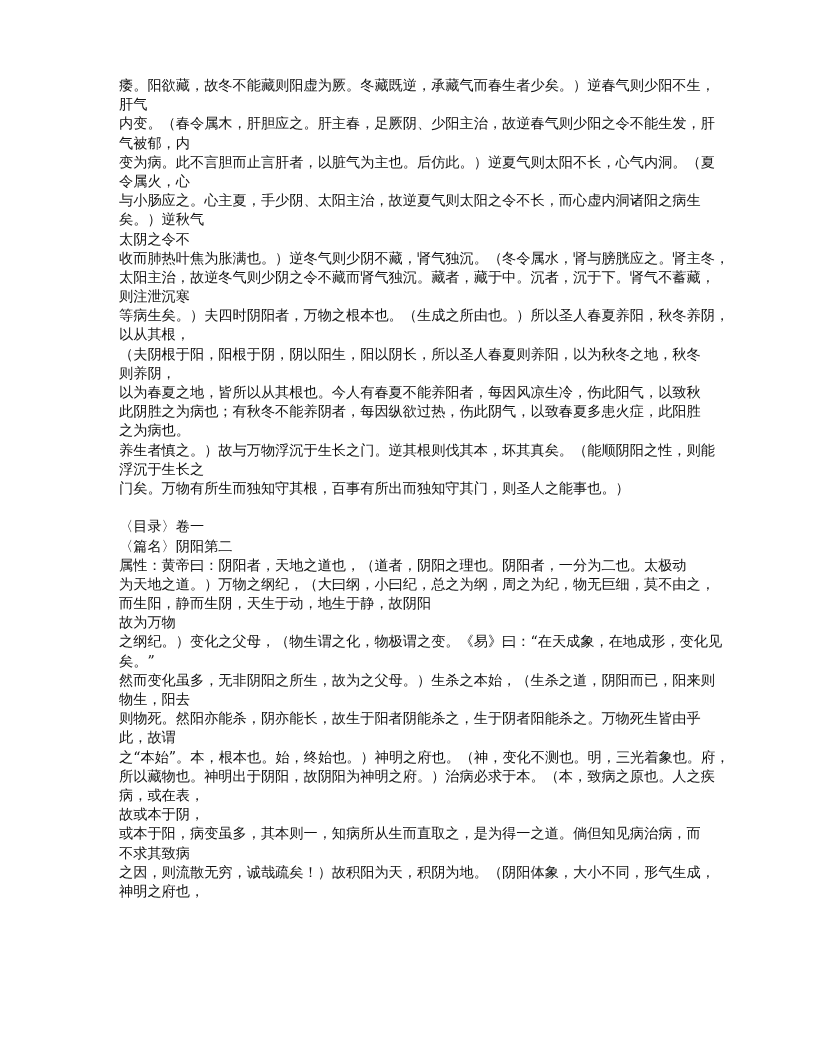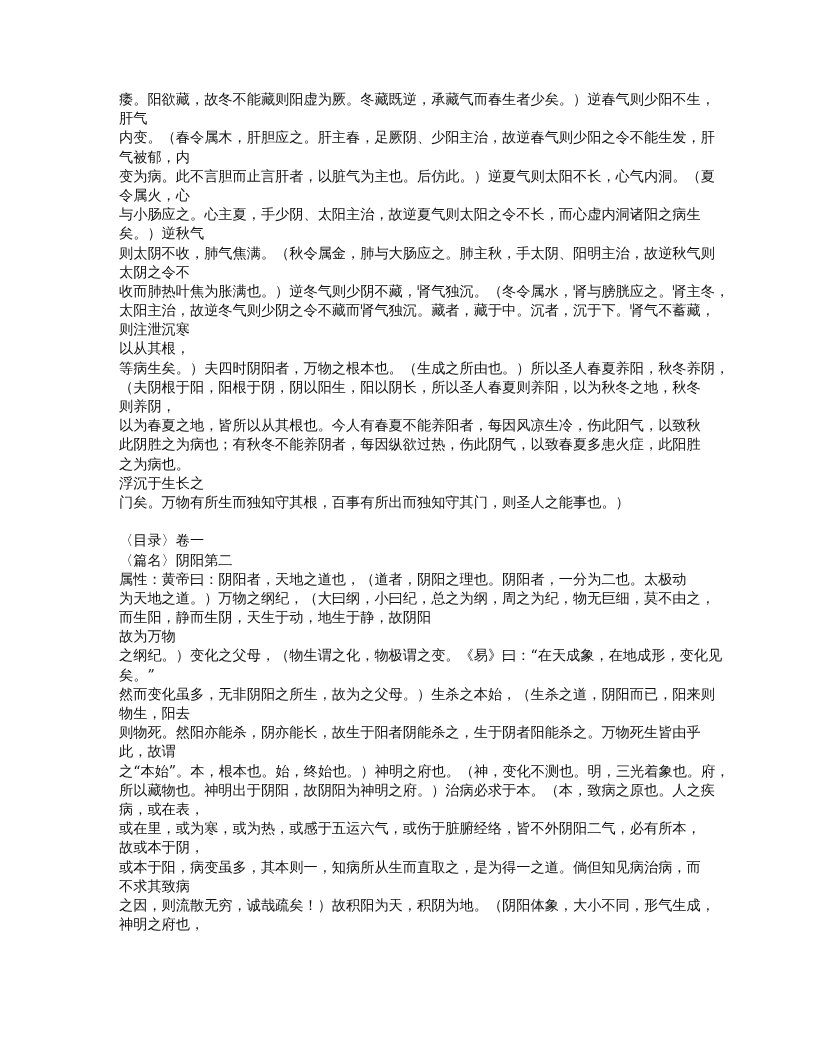--- a/index.html
+++ b/index.html
@@ -9,21 +9,21 @@
     }
     body {
       width: 816px;
       height: 1056px;
       position: relative;
       overflow: hidden;
     }
     .page {
       position: absolute;
       left: 119px;
-      top: 90px;
+      top: 76px;
       width: 584px;
       font-family: "DejaVu Serif", "Liberation Serif", serif;
       font-size: 14.2px;
       line-height: 19.2px;
       color: #111111;
     }
     .line {
       display: block;
       white-space: nowrap;
       height: 19.2px;
@@ -38,32 +38,32 @@
 <div class="page">
   <div>
     <span class="line">痿。阳欲藏，故冬不能藏则阳虚为厥。冬藏既逆，承藏气而春生者少矣。）逆春气则少阳不生，</span>
     <span class="line">肝气</span>
     <span class="line">内变。（春令属木，肝胆应之。肝主春，足厥阴、少阳主治，故逆春气则少阳之令不能生发，肝</span>
     <span class="line">气被郁，内</span>
     <span class="line">变为病。此不言胆而止言肝者，以脏气为主也。后仿此。）逆夏气则太阳不长，心气内洞。（夏</span>
     <span class="line">令属火，心</span>
     <span class="line">与小肠应之。心主夏，手少阴、太阳主治，故逆夏气则太阳之令不长，而心虚内洞诸阳之病生</span>
     <span class="line">矣。）逆秋气</span>
-    <span class="line">则太阴不收，肺气焦满。（秋令属金，肺与大肠应之。肺主秋，手太阴、阳明主治，故逆秋气则</span>
     <span class="line">太阴之令不</span>
     <span class="line">收而肺热叶焦为胀满也。）逆冬气则少阴不藏，肾气独沉。（冬令属水，肾与膀胱应之。肾主冬，</span>
     <span class="line">太阳主治，故逆冬气则少阴之令不藏而肾气独沉。藏者，藏于中。沉者，沉于下。肾气不蓄藏，</span>
     <span class="line">则注泄沉寒</span>
+    <span class="line">等病生矣。）夫四时阴阳者，万物之根本也。（生成之所由也。）所以圣人春夏养阳，秋冬养阴，</span>
     <span class="line">以从其根，</span>
-    <span class="line">等病生矣。）夫四时阴阳者，万物之根本也。（生成之所由也。）所以圣人春夏养阳，秋冬养阴，</span>
     <span class="line">（夫阴根于阳，阳根于阴，阴以阳生，阳以阴长，所以圣人春夏则养阳，以为秋冬之地，秋冬</span>
     <span class="line">则养阴，</span>
     <span class="line">以为春夏之地，皆所以从其根也。今人有春夏不能养阳者，每因风凉生冷，伤此阳气，以致秋</span>
     <span class="line">此阴胜之为病也；有秋冬不能养阴者，每因纵欲过热，伤此阴气，以致春夏多患火症，此阳胜</span>
     <span class="line">之为病也。</span>
+    <span class="line">养生者慎之。）故与万物浮沉于生长之门。逆其根则伐其本，坏其真矣。（能顺阴阳之性，则能</span>
     <span class="line">浮沉于生长之</span>
     <span class="line">门矣。万物有所生而独知守其根，百事有所出而独知守其门，则圣人之能事也。）</span>
   </div>
 
   <div class="blank"></div>
 
   <span class="line">〈目录〉卷一</span>
   <span class="line">〈篇名〉阴阳第二</span>
 
   <div>
@@ -73,20 +73,19 @@
     <span class="line">故为万物</span>
     <span class="line">之纲纪。）变化之父母，（物生谓之化，物极谓之变。《易》曰：“在天成象，在地成形，变化见</span>
     <span class="line">矣。”</span>
     <span class="line">然而变化虽多，无非阴阳之所生，故为之父母。）生杀之本始，（生杀之道，阴阳而已，阳来则</span>
     <span class="line">物生，阳去</span>
     <span class="line">则物死。然阳亦能杀，阴亦能长，故生于阳者阴能杀之，生于阴者阳能杀之。万物死生皆由乎</span>
     <span class="line">此，故谓</span>
     <span class="line">之“本始”。本，根本也。始，终始也。）神明之府也。（神，变化不测也。明，三光着象也。府，</span>
     <span class="line">所以藏物也。神明出于阴阳，故阴阳为神明之府。）治病必求于本。（本，致病之原也。人之疾</span>
     <span class="line">病，或在表，</span>
-    <span class="line">或在里，或为寒，或为热，或感于五运六气，或伤于脏腑经络，皆不外阴阳二气，必有所本，</span>
     <span class="line">故或本于阴，</span>
     <span class="line">或本于阳，病变虽多，其本则一，知病所从生而直取之，是为得一之道。倘但知见病治病，而</span>
     <span class="line">不求其致病</span>
     <span class="line">之因，则流散无穷，诚哉疏矣！）故积阳为天，积阴为地。（阴阳体象，大小不同，形气生成，</span>
     <span class="line">神明之府也，</span>
   </div>
 </div>
 
 </body></html>

